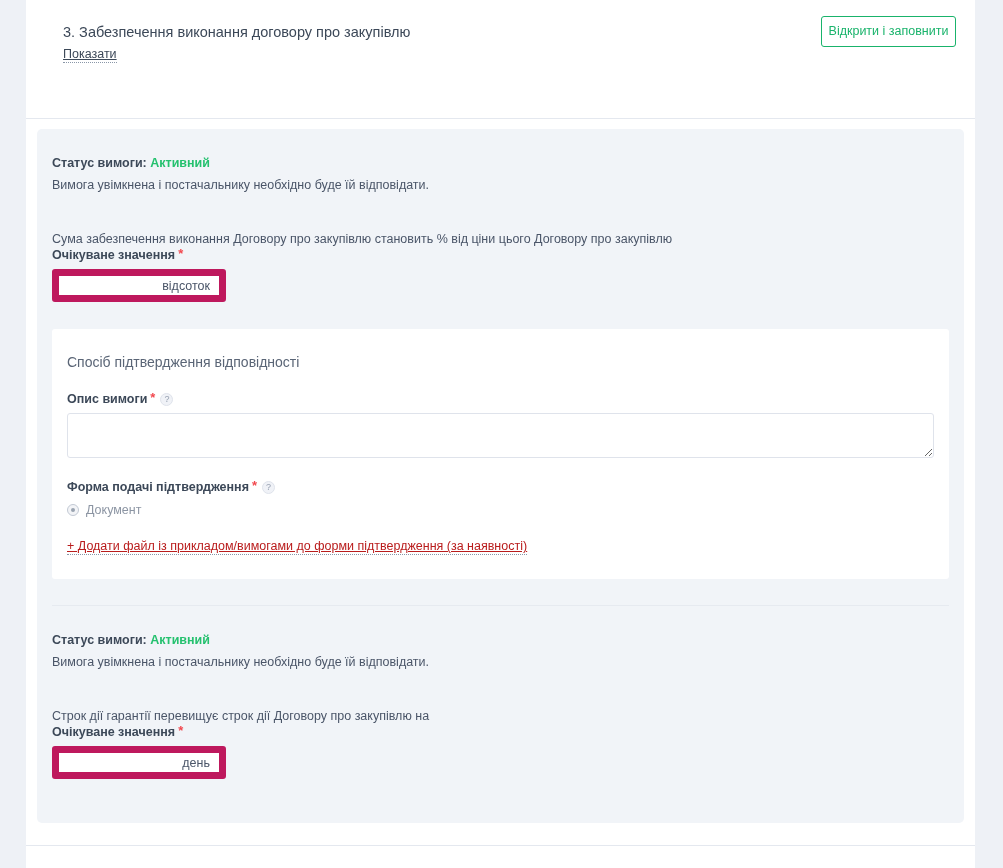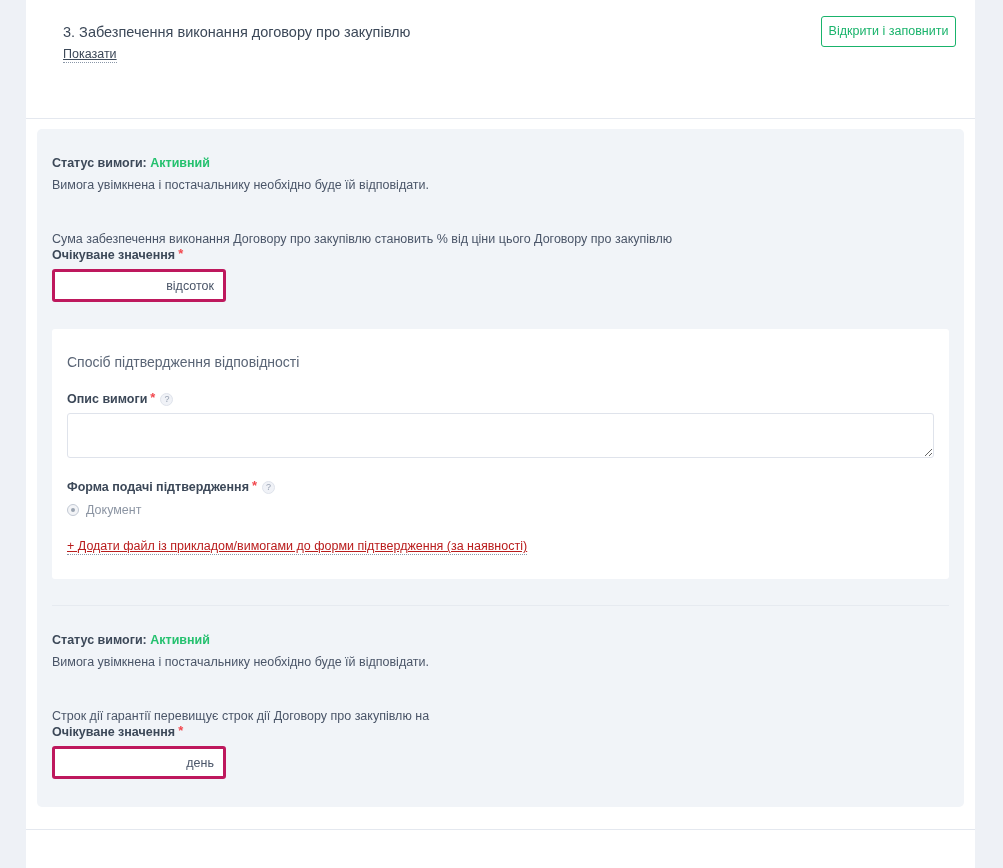--- a/index.html
+++ b/index.html
@@ -83,21 +83,21 @@
     height: 1px;
     background: #e4e8ef;
     margin: 0;
   }
 
   
   .requirements-panel {
     margin: 10px 11px 0 11px;
     background: #f1f4f8;
     border-radius: 5px;
-    padding-bottom: 2px;
+    padding-bottom: 18px;
   }
 
   .requirement-block {
     padding: 27px 0 26px 0;
     margin: 0 15px;
   }
   .requirement-block.second {
     border-top: 1px solid #e6eaf0;
   }
 
@@ -154,21 +154,21 @@
     line-height: 11px;
     text-align: center;
     margin-left: 5px;
     vertical-align: 1px;
     cursor: pointer;
   }
 
   .value-input {
     width: 174px;
     height: 33px;
-    border: 3px solid #be185d;
+    border: 7px solid #be185d;
     border-radius: 3px;
     background: #ffffff;
     position: relative;
     display: flex;
     align-items: center;
     justify-content: flex-end;
     padding: 0 9px 0 8px;
   }
   .value-input input {
     position: absolute;

